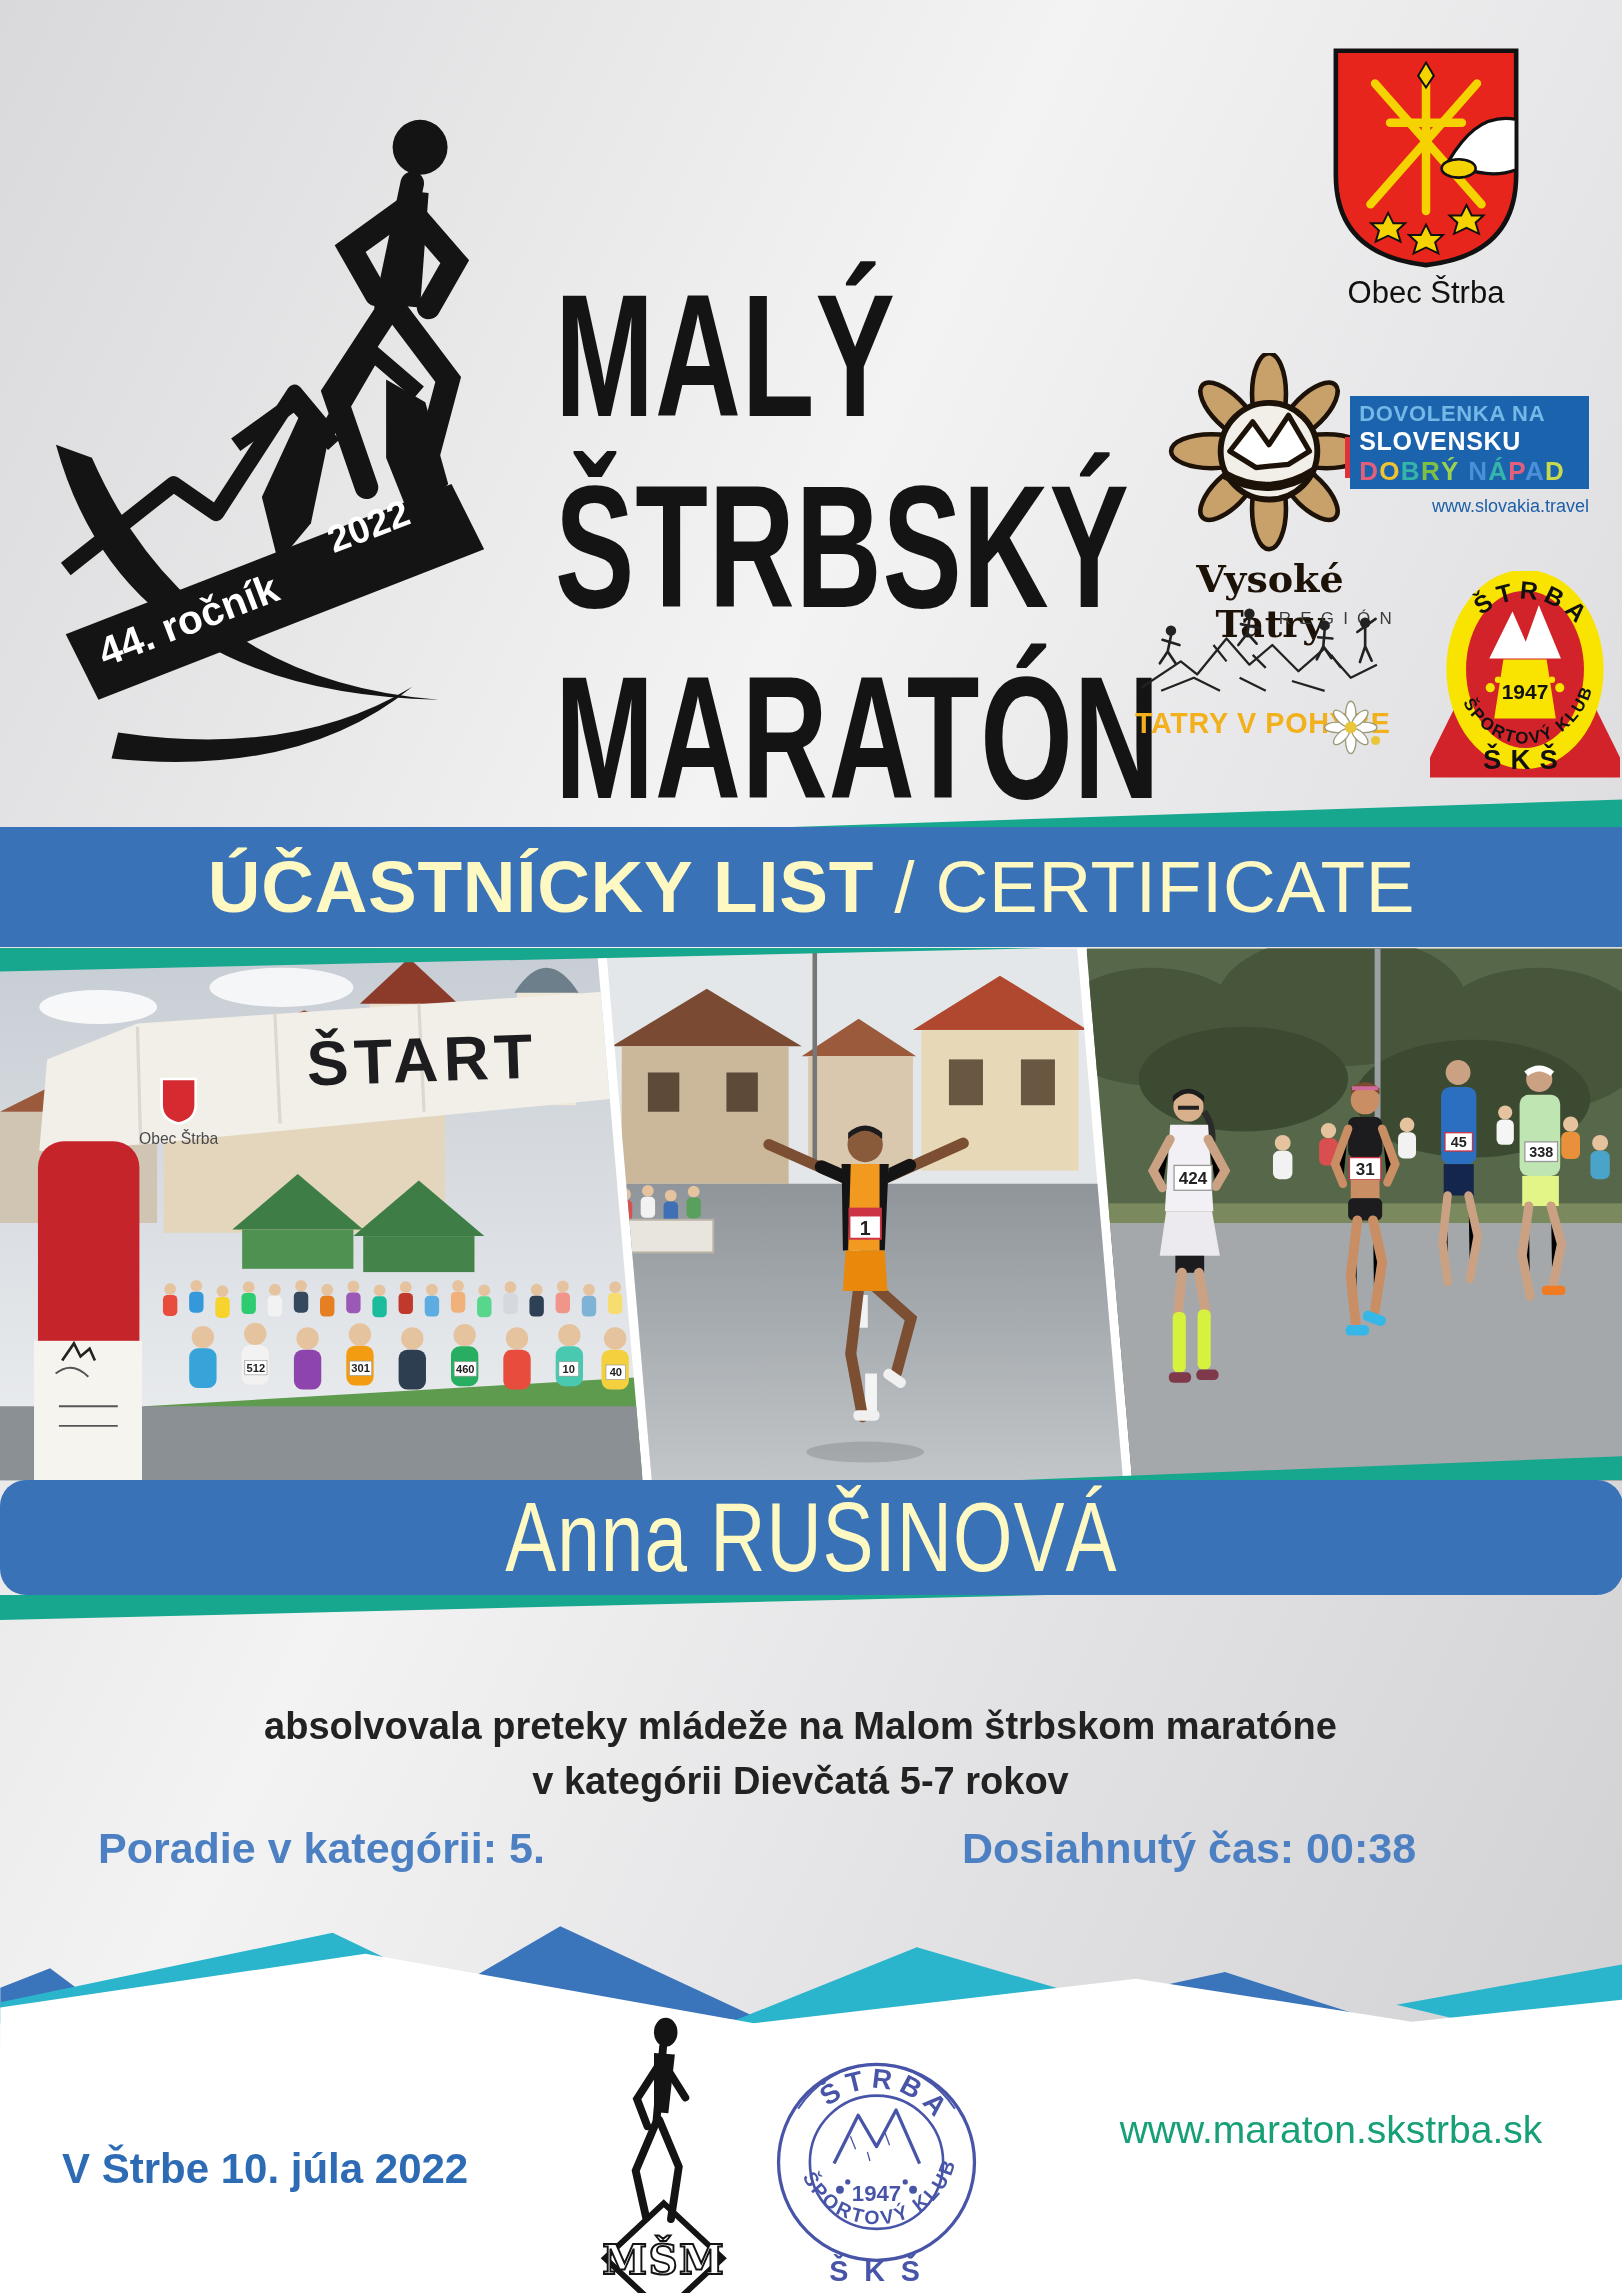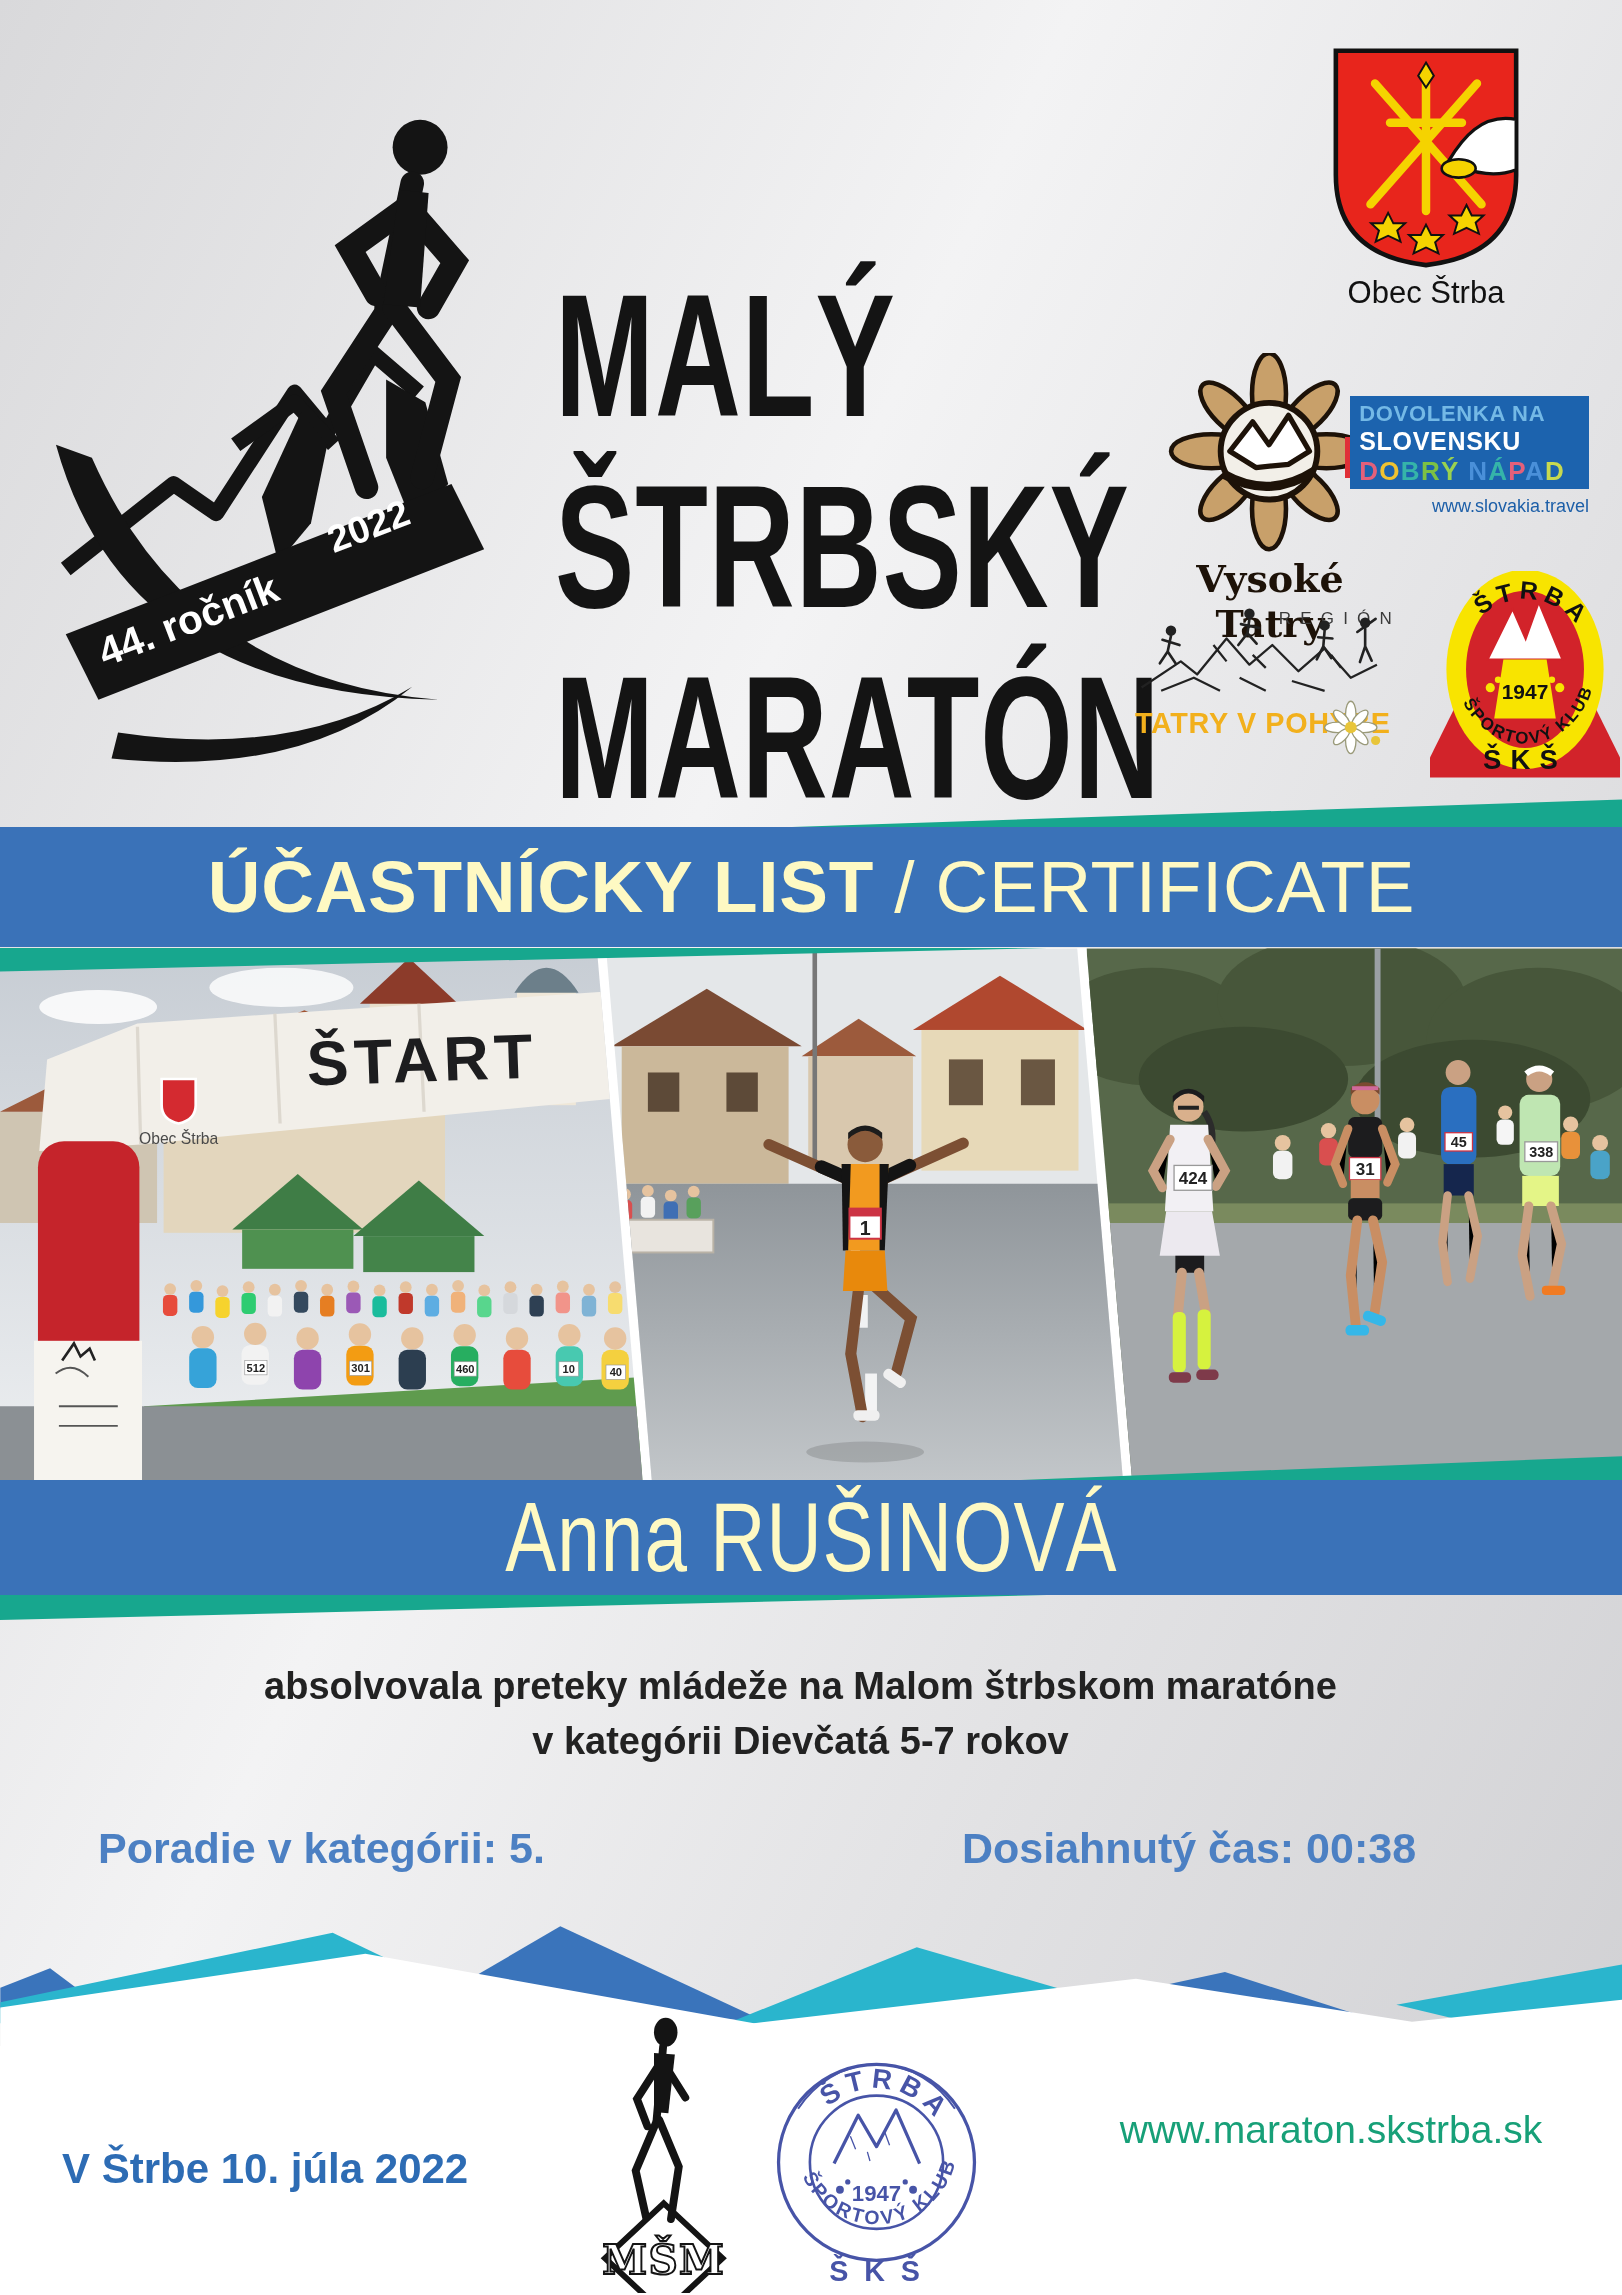--- a/index.html
+++ b/index.html
@@ -23,31 +23,31 @@
   .dovolenka .l2{position:absolute;left:9.2px;top:31px;font-size:25px;font-weight:700;color:#ffffff;letter-spacing:0.7px;}
   .dovolenka .l3{position:absolute;left:9.2px;top:60px;font-size:26px;font-weight:700;letter-spacing:1.3px;white-space:nowrap;}
   .dovolenka-tab{position:absolute;left:1345px;top:437px;width:5.2px;height:41px;background:#e03038;}
   .slovakia-url{position:absolute;left:1350px;top:496px;width:239px;text-align:right;
     font-size:18px;color:#1d5fa8;}
   
   .band{position:absolute;left:0;width:1623px;background:#3a72b8;color:#fef9c3;text-align:center;}
   .band1{top:827px;height:120px;line-height:120px;font-size:73px;white-space:nowrap;}
   .band1 .bold{font-weight:700;letter-spacing:0.7px;}
   .band1 .light{font-weight:400;letter-spacing:0.7px;}
-  .band2{top:1480px;height:115px;line-height:115px;font-size:98px;}
+  .band2{top:1480px;height:115px;line-height:115px;font-size:98px;border-radius:26px;}
   .band2 .nm{display:inline-block;transform:scaleX(.78);font-weight:400;letter-spacing:1.3px;white-space:nowrap;}
   .wedge{position:absolute;left:0;width:1623px;background:#17a78e;}
   .wedge1t{top:793px;height:34px;clip-path:polygon(792px 34px,1623px 6.5px,1623px 34px);}
   .wedge1b{top:948px;height:26px;clip-path:polygon(0 0,0 23.6px,1047px 0);}
   .wedge2t{top:1451px;height:29px;clip-path:polygon(1021px 29px,1623px 5.2px,1623px 29px);}
   .wedge2b{top:1595px;height:27.5px;clip-path:polygon(0 0,0 25px,1047px 0);}
   
   .photos{position:absolute;left:0;top:948px;width:1623px;height:533px;background:#fff;}
   
-  .body-line{position:absolute;left:0;width:1601px;text-align:center;font-size:38px;font-weight:700;color:#222;}
+  .body-line{position:absolute;left:0;width:1601px;text-align:center;font-size:38px;font-weight:700;color:#222;margin-top:40px;}
   .bl1{top:1665px;} .bl2{top:1720px;}
   .results{position:absolute;left:0;top:1824px;width:1623px;font-size:43px;font-weight:700;color:#4c80c3;}
   .rank{position:absolute;left:98px;white-space:nowrap;}
   .time{position:absolute;left:962px;white-space:nowrap;}
   
   .whitefoot{position:absolute;left:0;top:2046px;width:1623px;height:250px;background:#ffffff;}
   .date{position:absolute;left:62px;top:2145px;font-size:42px;font-weight:700;color:#2d6cb4;white-space:nowrap;}
   .urls{position:absolute;left:1040px;top:2108px;width:582px;text-align:center;}
   .url-web{font-size:39px;font-weight:400;color:#17a078;white-space:nowrap;}
   .url-fb{margin-top:11.8px;font-size:39px;font-weight:700;color:#3a74bb;white-space:nowrap;}

